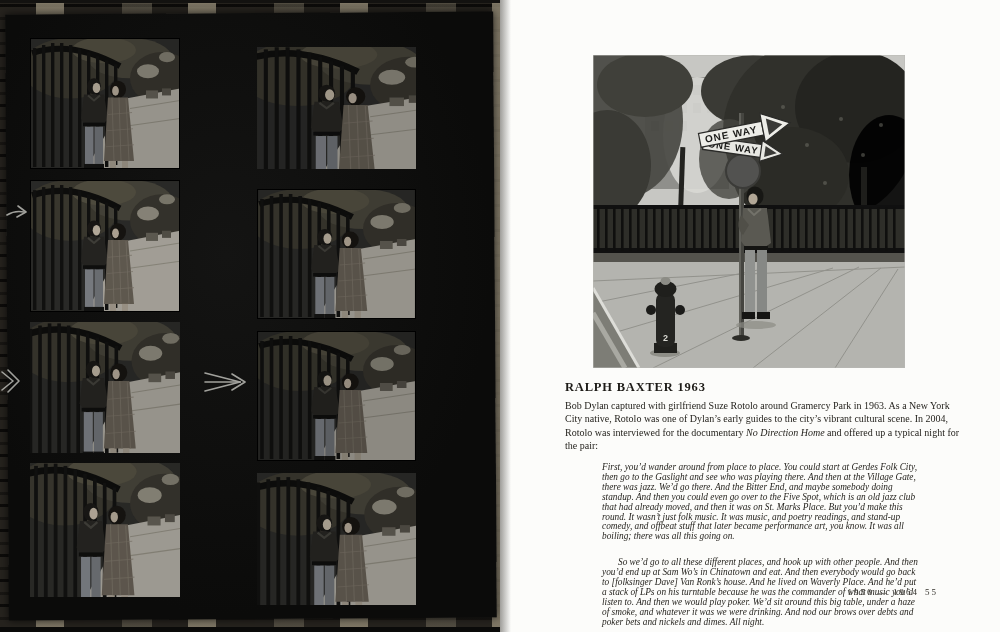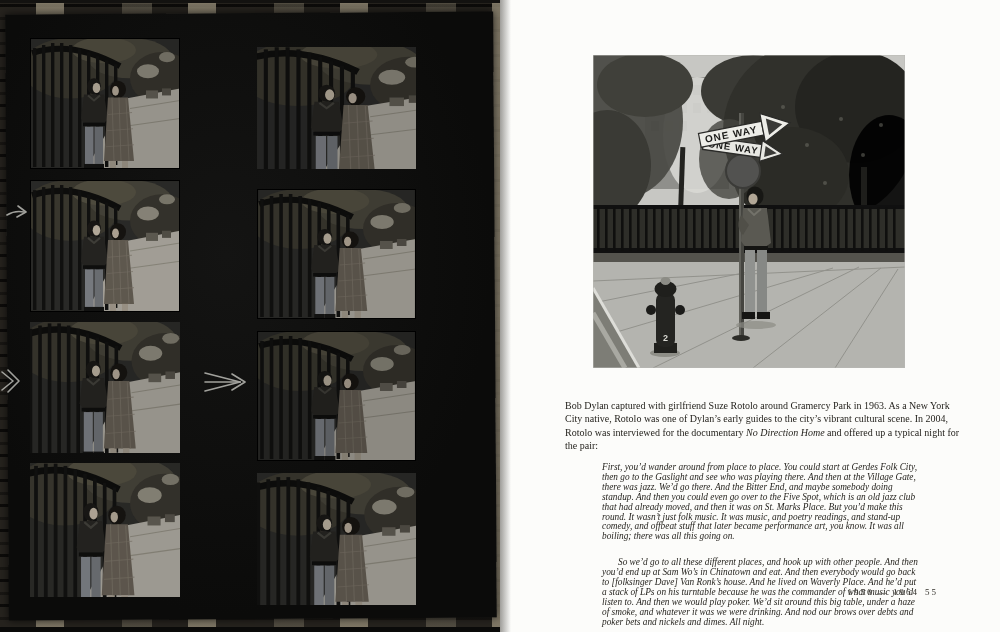--- a/index.html
+++ b/index.html
@@ -346,20 +346,21 @@
           <rect x="151" y="191" width="24" height="4" fill="#141412"></rect>
           <rect x="152" y="195" width="10" height="63" fill="#90928f"></rect>
           <rect x="164" y="195" width="10" height="63" fill="#868885"></rect>
           <rect x="149" y="257" width="13" height="7" fill="#151513"></rect>
           <rect x="164" y="257" width="13" height="7" fill="#151513"></rect>
         </g>
         <rect width="312" height="313" fill="none" stroke="#b9b9b4" stroke-width="1"></rect>
       </svg>
     </div>
 
+    <div class="chapter-heading">RALPH BAXTER 1963</div>
 
     <div class="intro-text"><span>Bob Dylan captured with girlfriend Suze Rotolo around Gramercy Park in 1963. As a New York City native, Rotolo was one of Dylan’s early guides to the city’s vibrant cultural scene. In 2004, Rotolo was interviewed for the documentary </span><em>No Direction Home</em><span> and offered up a typical night for the pair:</span></div>
 
     <div class="quote-block">
       <p>First, you’d wander around from place to place. You could start at Gerdes Folk City, then go to the Gaslight and see who was playing there. And then at the Village Gate, there was jazz. We’d go there. And the Bitter End, and maybe somebody doing standup. And then you could even go over to the Five Spot, which is an old jazz club that had already moved, and then it was on St. Marks Place. But you’d make this round. It wasn’t just folk music. It was music, and poetry readings, and stand-up comedy, and offbeat stuff that later became performance art, you know. It was all boiling; there was all this going on.</p>
       <p>So we’d go to all these different places, and hook up with other people. And then you’d end up at Sam Wo’s in Chinatown and eat. And then everybody would go back to [folksinger Dave] Van Ronk’s house. And he lived on Waverly Place. And he’d put a stack of LPs on his turntable because he was the commander of what music you’d listen to. And then we would play poker. We’d sit around this big table, under a haze of smoke, and whatever it was we were drinking. And nod our brows over debts and poker bets and nickels and dimes. All night.</p>
     </div>
 
     <div class="folio-line"><span>1956 — 1964</span><span class="pgnum">55</span></div>
   </div>

